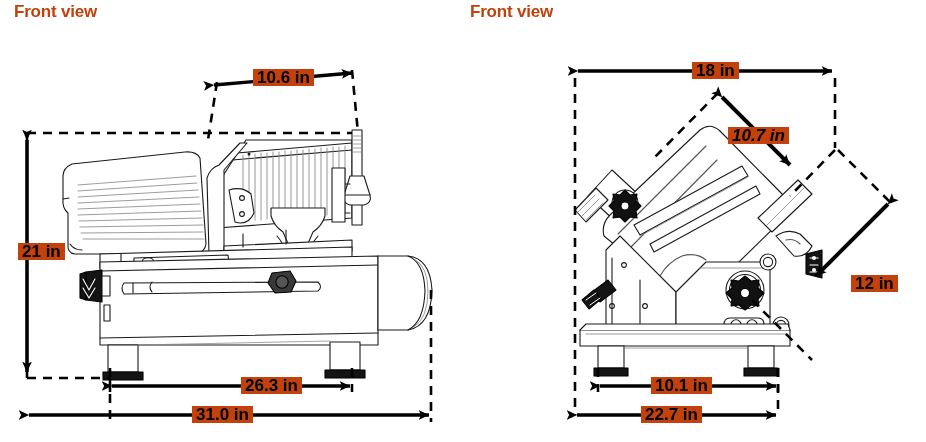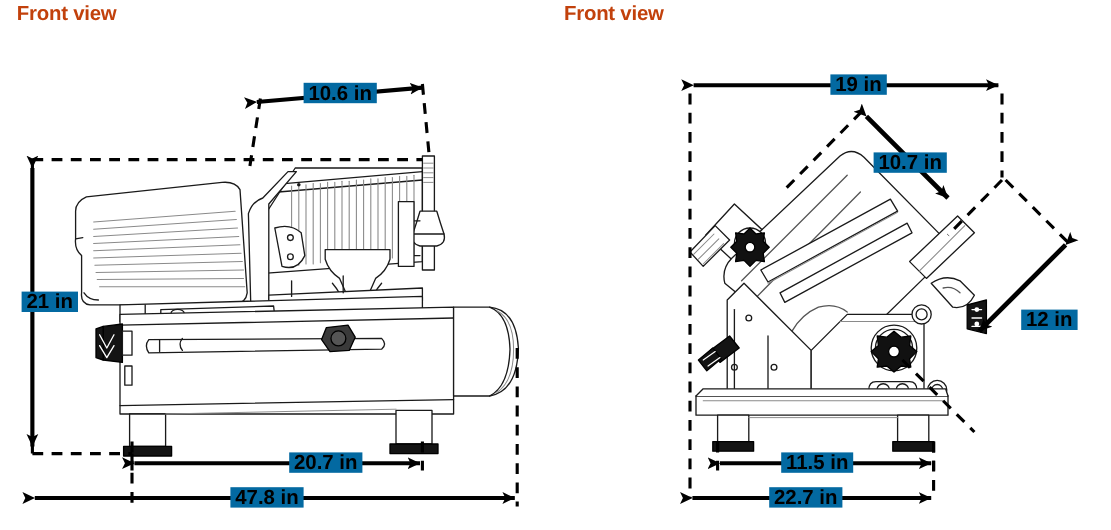--- a/index.html
+++ b/index.html
@@ -26,21 +26,21 @@
   #front-title { left: 14px; top: 2px; }
   #side-title  { left: 470px; top: 2px; }
 
   .svg-layer { position: absolute; left: 0; top: 0; width: 926px; height: 442px; }
 
   .dim-label {
     position: absolute;
     font-weight: bold;
     font-size: 17px;
     color: #000;
-    background: #0369a1;
+    background: #c2410c;
     padding: 0 4px;
     white-space: nowrap;
     line-height: 1;
   }
 </style>
 </head>
 <body>
 
 <div id="page">
 
@@ -316,22 +316,22 @@
       <path d="M888,204 L816,276" stroke-width="3.9" marker-start="url(#ahb)" marker-end="url(#ahb)"></path>
 
       <path d="M600,386 L776,386" stroke-width="3.4" marker-start="url(#ahb)" marker-end="url(#ahb)"></path>
 
       <path d="M577,415 L776,415" stroke-width="3.4" marker-start="url(#ahb)" marker-end="url(#ahb)"></path>
     </g>
   </svg>
 
   <div class="dim-label" style="left:18px;  top:243px;">21 in</div>
   <div class="dim-label" style="left:253px; top:69px;">10.6 in</div>
-  <div class="dim-label" style="left:241px; top:377px;">20.7 in</div>
-  <div class="dim-label" style="left:192px; top:406px;">47.8 in</div>
-
-  <div class="dim-label" style="left:692px; top:62px;">19 in</div>
-  <div class="dim-label" style="left:728px; top:127px;">10.7 in</div>
-  <div class="dim-label" style="left:851px; top:258px;">12 in</div>
-  <div class="dim-label" style="left:651px; top:377px;">11.5 in</div>
+  <div class="dim-label" style="left:241px; top:377px;">26.3 in</div>
+  <div class="dim-label" style="left:192px; top:406px;">31.0 in</div>
+
+  <div class="dim-label" style="left:692px; top:62px;">18 in</div>
+  <div class="dim-label" style="left:728px; top:127px;font-style:italic;">10.7 in</div>
+  <div class="dim-label" style="left:851px; top:275px;">12 in</div>
+  <div class="dim-label" style="left:651px; top:377px;">10.1 in</div>
   <div class="dim-label" style="left:641px; top:406px;">22.7 in</div>
 
 </div>
 
 </body></html>

